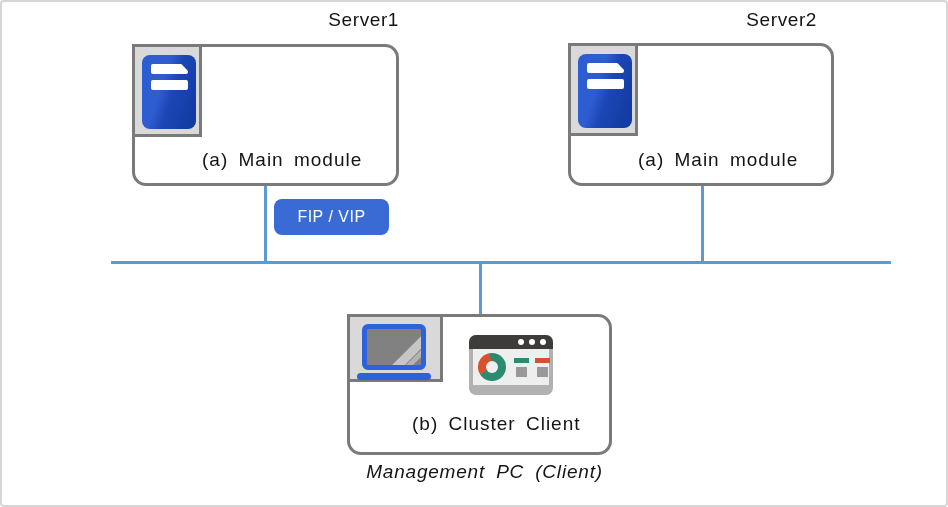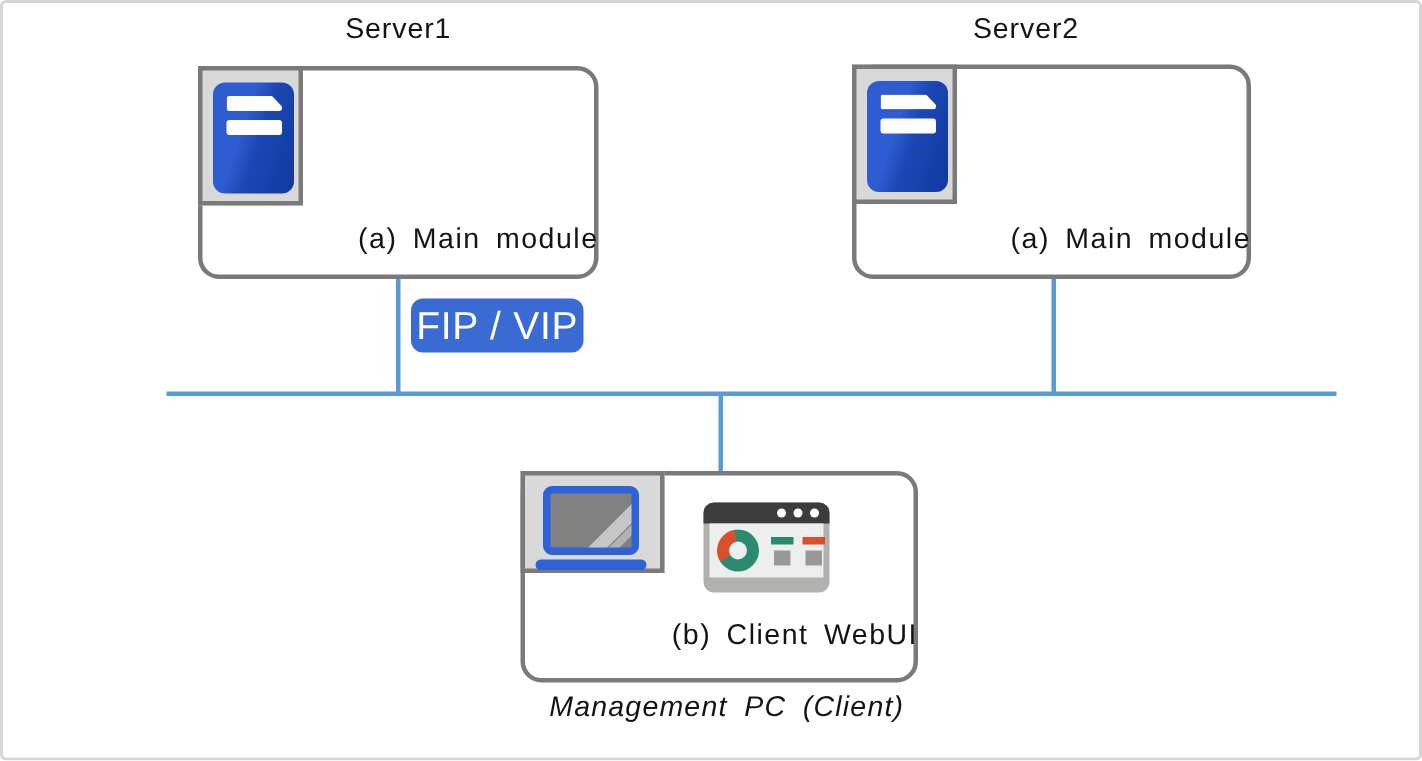--- a/index.html
+++ b/index.html
@@ -13,28 +13,28 @@
     border: 2px solid #d6d6d6;
     border-radius: 4px;
     overflow: hidden;
   }
 
   
   .node-title {
     position: absolute;
     font-size: 19px; line-height: 24px;
     letter-spacing: 0.6px;
-    text-align: center;
+    text-align: right;
     color: #141414;
   }
   .caption {
     position: absolute;
     font-size: 19px; line-height: 23px;
     letter-spacing: 1px; word-spacing: 4px;
-    text-align: right;
+    text-align: left;
     color: #141414;
   }
 
   
   .group-box {
     position: absolute;
     background: #ffffff;
     border: 3px solid #7a7a7a;
     border-radius: 14px;
     z-index: 2;
@@ -83,21 +83,21 @@
   }
 
   
   .badge {
     position: absolute;
     left: 272px; top: 197px;
     width: 115px; height: 36px;
     background: #3a6bd4;
     border-radius: 8px;
     color: #ffffff;
-    font-size: 26px; line-height: 36px; letter-spacing: 0.5px;
+    font-size: 16px; line-height: 36px; letter-spacing: 0.5px;
     text-align: center;
     z-index: 4;
   }
 
   
   .net { position: absolute; background: #5b9bd5; z-index: 1; }
   .net.h { left: 109px; top: 259px; width: 780px; height: 3px; }
   .net.v1 { left: 262px; top: 183px; width: 3px; height: 78px; }
   .net.v2 { left: 699px; top: 182px; width: 3px; height: 79px; }
   .net.v3 { left: 477px; top: 260px; width: 3px; height: 54px; }
@@ -264,17 +264,17 @@
           <div class="wbar"></div>
           <div class="wbox"></div>
         </div>
       <div class="widget w2">
           <div class="wbar"></div>
           <div class="wbox"></div>
         </div>
     </div>
   </div>
 
-  <div class="caption" style="left:345px; top:410px; width:265px; padding-left:65px; z-index:4;">(b) Client WebUI</div>
+  <div class="caption" style="left:345px; top:410px; width:265px; padding-left:65px; z-index:4;">(b) Cluster Client</div>
 
   <div class="mgmt-label">Management PC (Client)</div>
 
 </div>
 
 </body></html>

